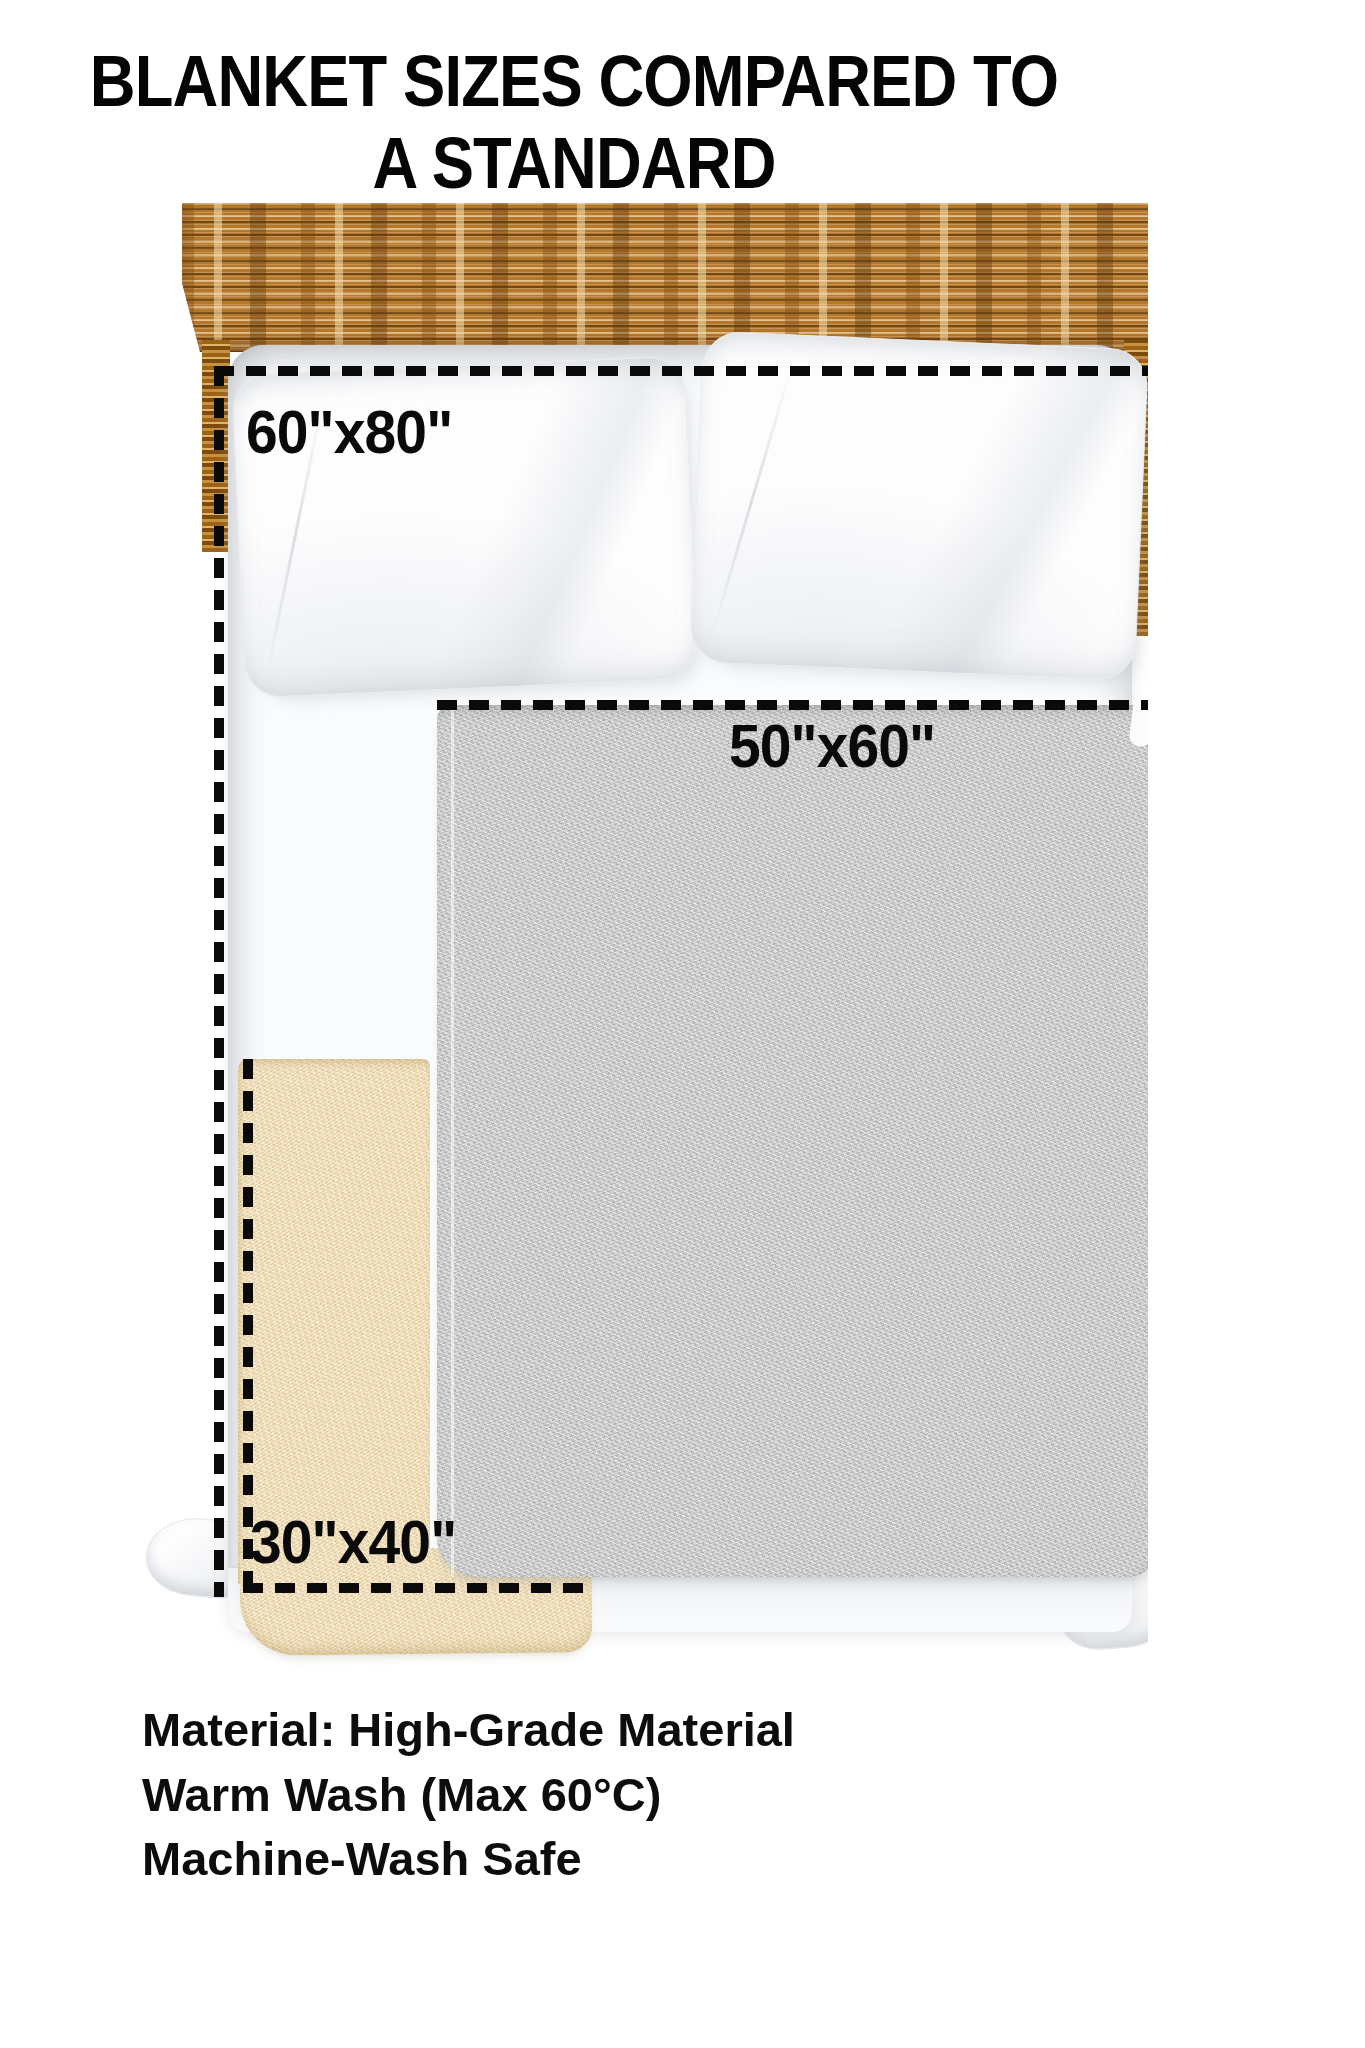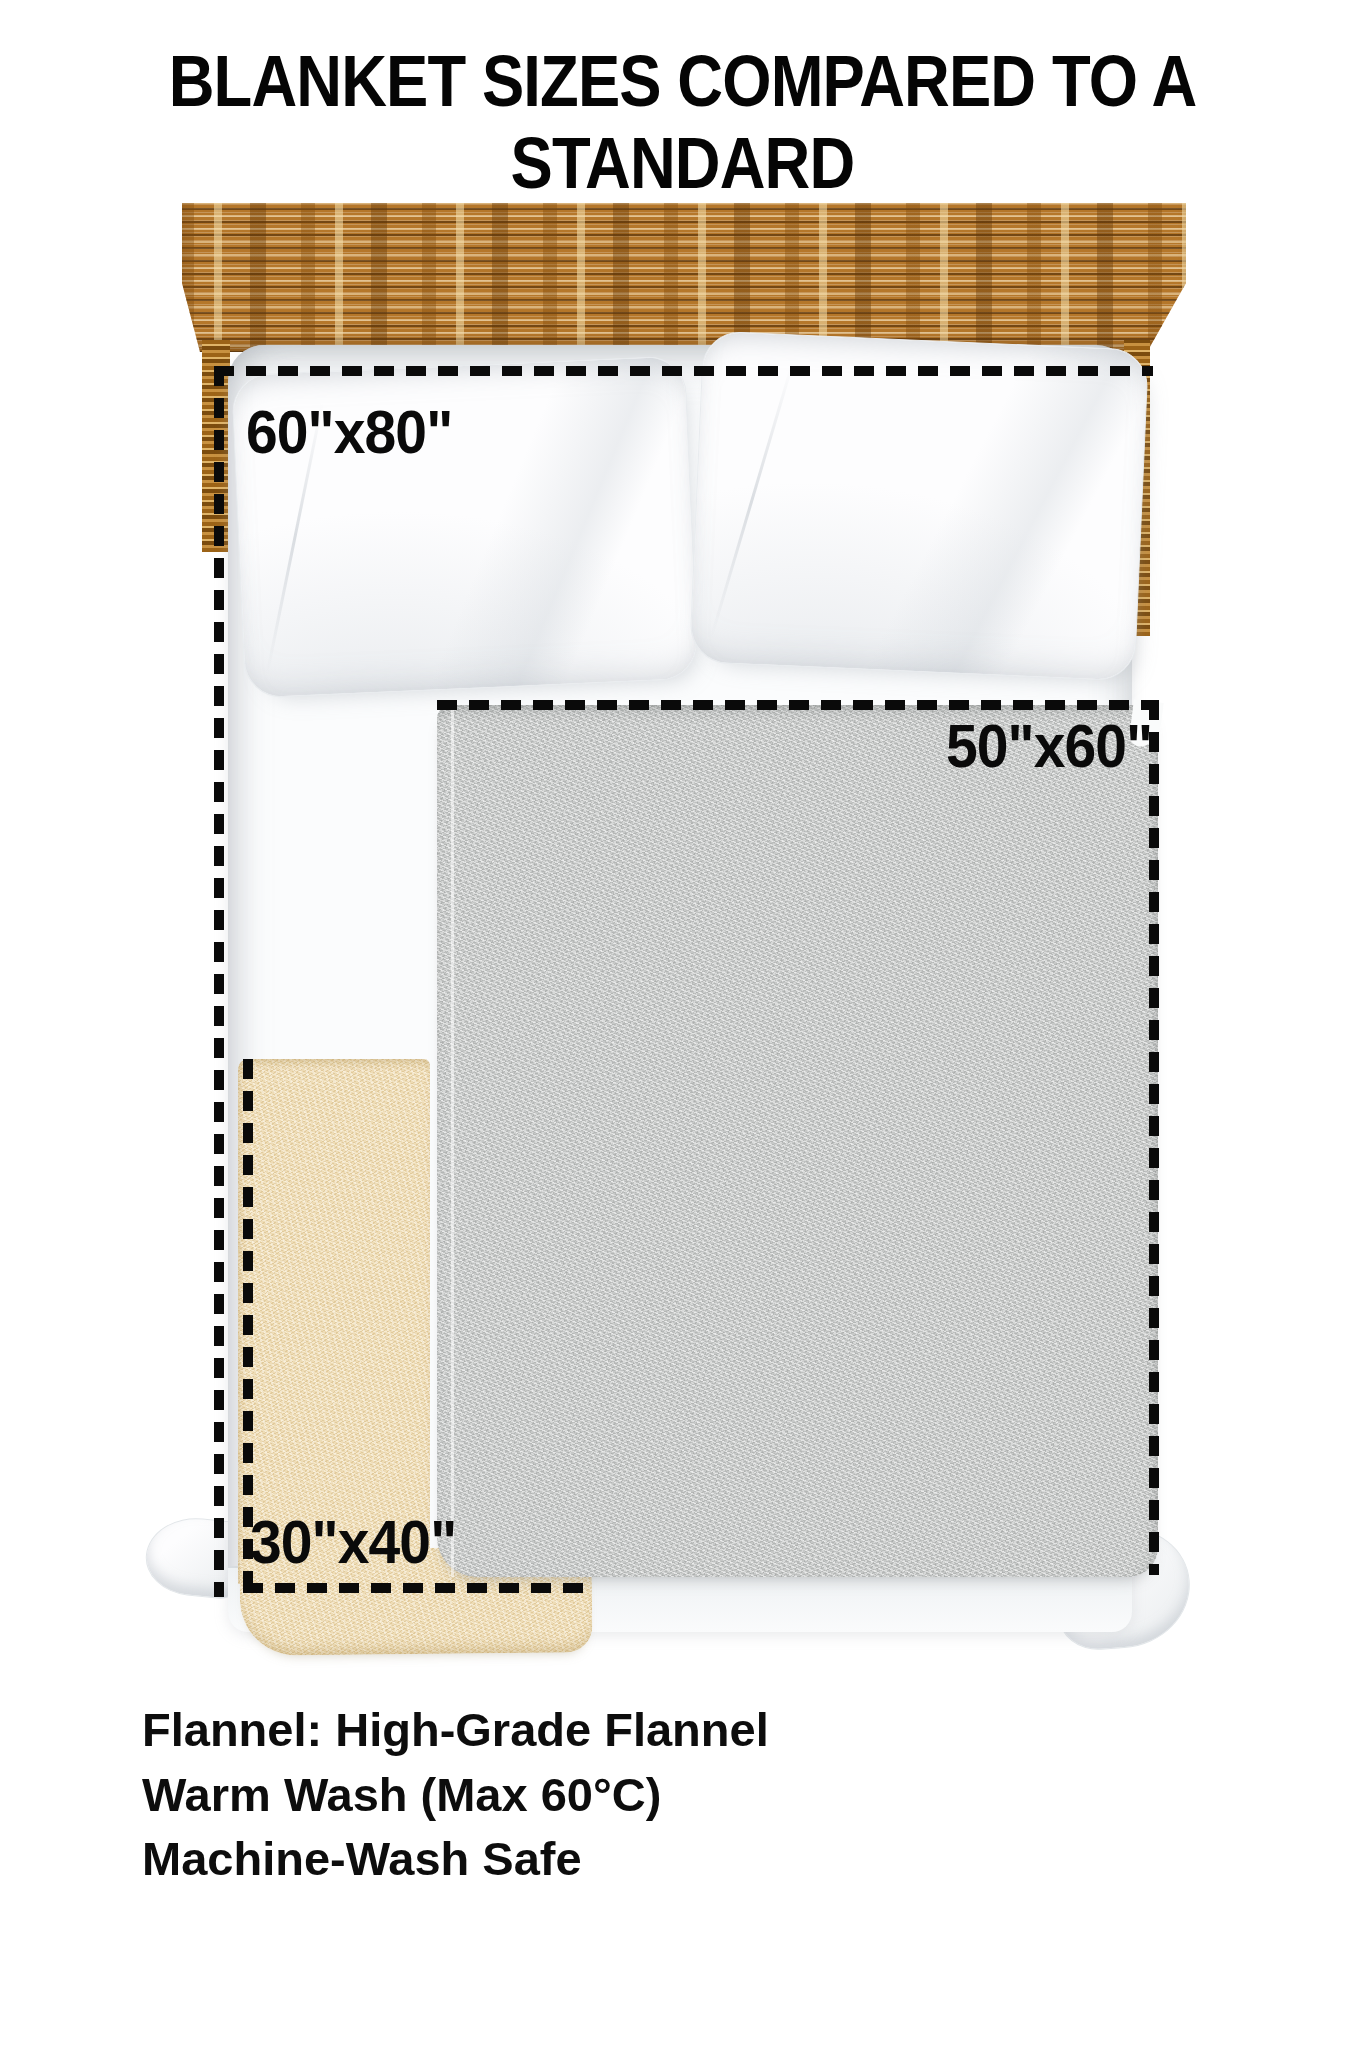--- a/index.html
+++ b/index.html
@@ -1,17 +1,17 @@
 <!DOCTYPE html>
 <html><head>
 <meta charset="utf-8">
 <style>
   html,body{margin:0;padding:0;background:#ffffff;}
   .canvas{
-    position:relative;width:1365px;height:2048px;overflow:hidden;background:#ffffff;
+    position:relative;width:1148px;height:2048px;overflow:hidden;background:#ffffff;
     font-family:"Liberation Sans",sans-serif;color:#0d0d0d;
   }
   .abs{position:absolute;}
 
   
   .title{position:absolute;top:40px;left:0;width:100%;text-align:center;
     font-size:72px;font-weight:bold;line-height:82px;letter-spacing:-1px;color:#050505;}
   .title .tline{display:block;transform:scaleX(.88);}
 
   
@@ -142,18 +142,18 @@
   <div class="abs dash-h dash-f"></div>
   <div class="abs dash-h dash-c"></div>
   <div class="abs dash-v dash-d"></div>
   <div class="abs dash-v dash-e"></div>
 
   <div class="size-label label-60x80">60"x80"</div>
   <div class="size-label label-50x60">50"x60"</div>
   <div class="size-label label-30x40">30"x40"</div>
 
   <div class="care">
-    <div>Flannel: High-Grade Flannel</div>
+    <div>Material: High-Grade Material</div>
     <div>Warm Wash (Max 60°C)</div>
     <div>Machine-Wash Safe</div>
   </div>
 
 </div>
 
 </body></html>

